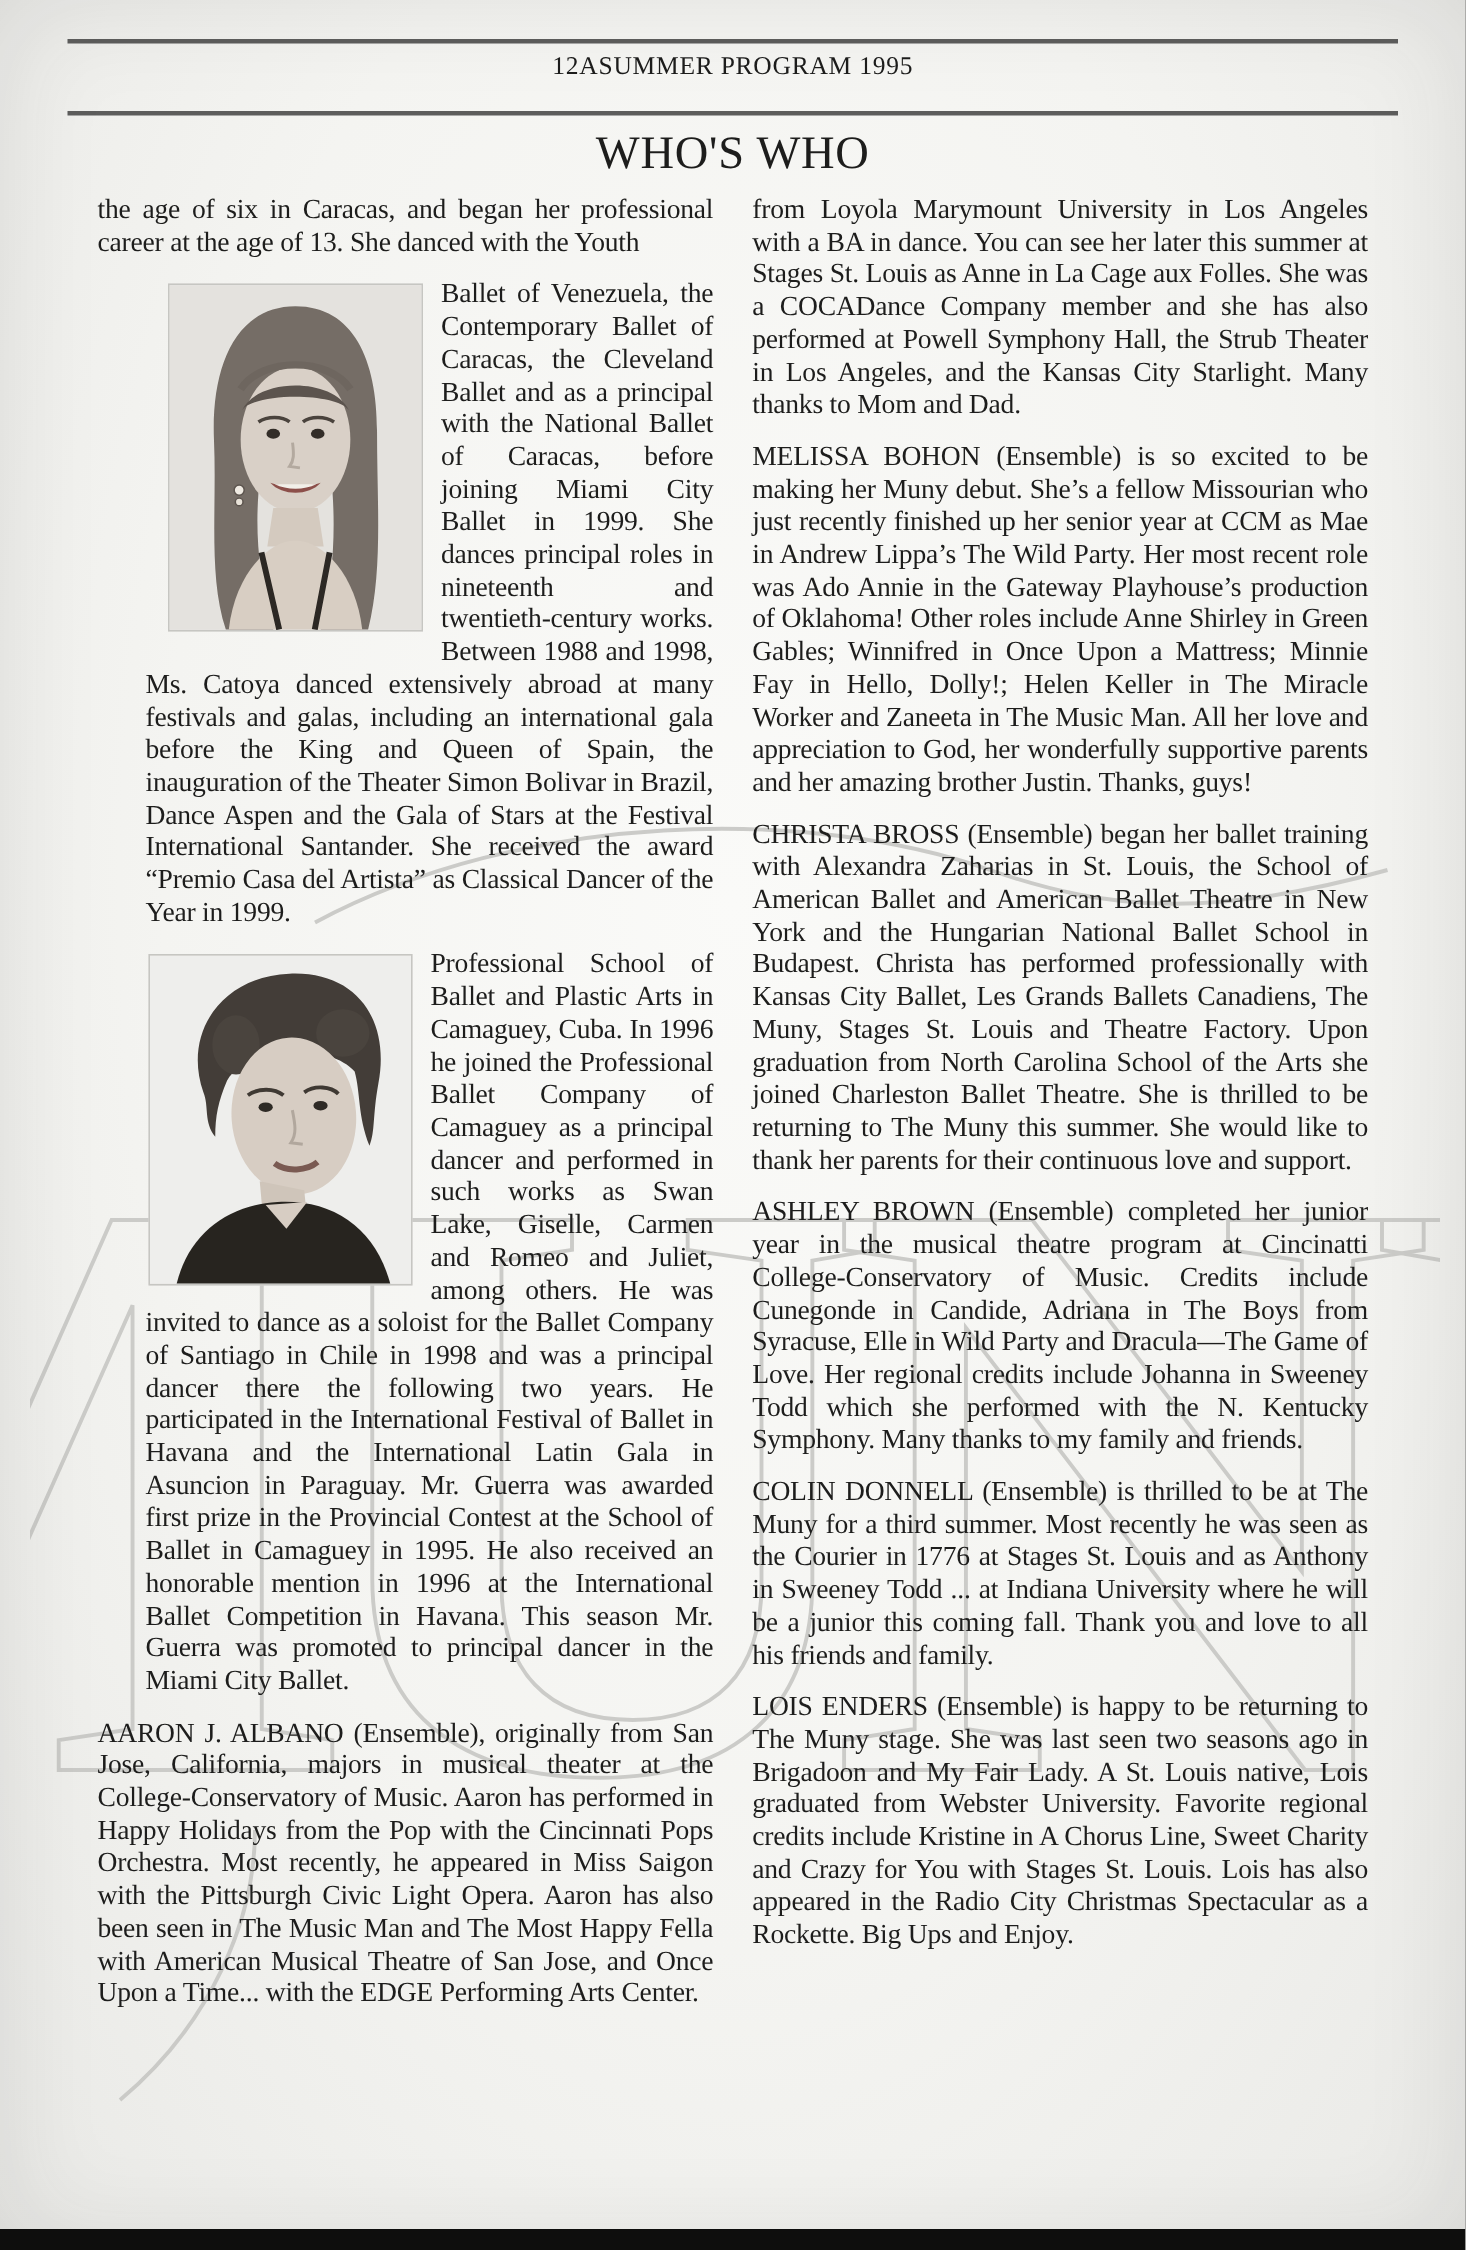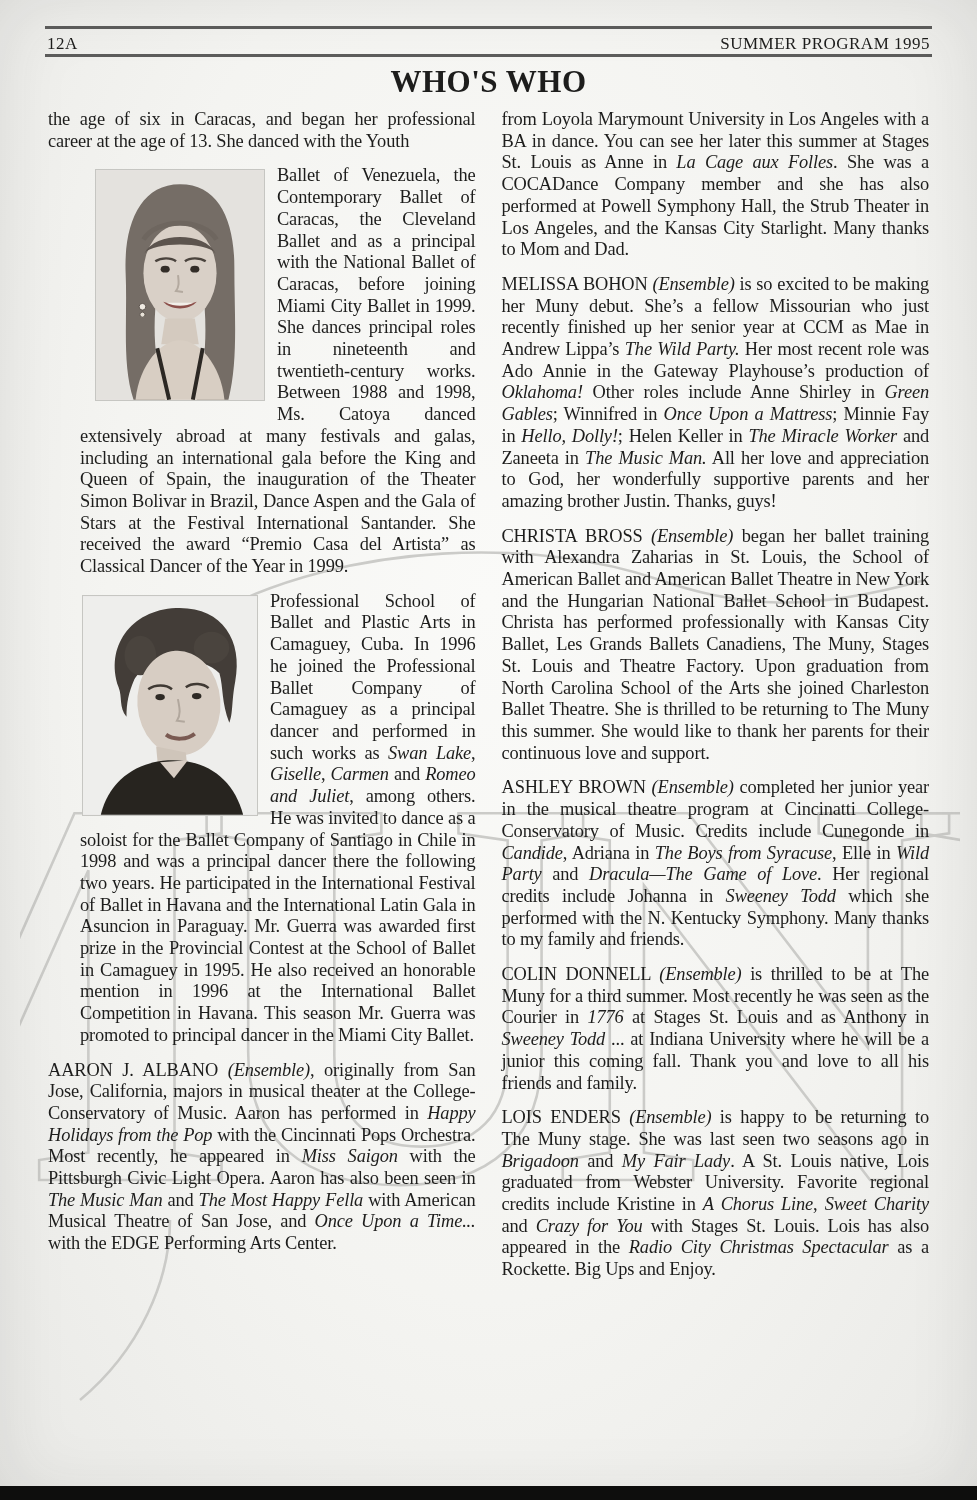--- a/index.html
+++ b/index.html
@@ -13,41 +13,41 @@
     font-family:"Liberation Serif", serif;
     color:#1d1d1c;
   }
   .page::after{
     content:"";position:absolute;inset:0;pointer-events:none;
     box-shadow:inset 0 0 70px rgba(40,40,38,0.10);
   }
   .rule{height:3px;background:#5d5d5c;margin:0 45px;}
   .rule-top{margin-top:26px;}
   .masthead{
-    display:flex;justify-content:space-between;align-items:baseline;
-    margin:0 45px;padding:5px 2px 0 2px;
+    display:flex;justify-content:center;align-items:baseline;
+    margin:0 45px;padding:5px 2px 20px 2px;
     font-size:17px;letter-spacing:0.5px;
   }
   .page-title{
-    text-align:center;font-size:31px;font-weight:bold;
+    text-align:center;font-size:31px;font-weight:normal;
     letter-spacing:0.5px;margin:7px 0 9px 0;
   }
   .columns{
     position:relative;z-index:1;
-    display:flex;gap:26px;padding:0 48px;
+    display:flex;gap:26px;padding:0 65px;
   }
   .col{flex:1;min-width:0;}
   .para{
     text-align:justify;
     font-size:18.4px;line-height:21.7px;
     letter-spacing:-0.15px;
     margin:0 0 13px 0;
   }
   .para .b{font-weight:normal;}
-  .para .i{font-style:italic;}
+  .para .i{}
   .photo{
     float:left;
     border:1px solid #c6c6c2;
     box-sizing:border-box;
     background:#e6e4e1;
   }
   .photo svg{display:block;width:100%;height:100%;}
   .photo-1{width:170px;height:232px;margin:4px 12px 5px 15px;}
   .photo-2{width:176px;height:221px;margin:4px 12px 5px 2px;}
   .bio-block{overflow:visible;margin-left:32px;}

